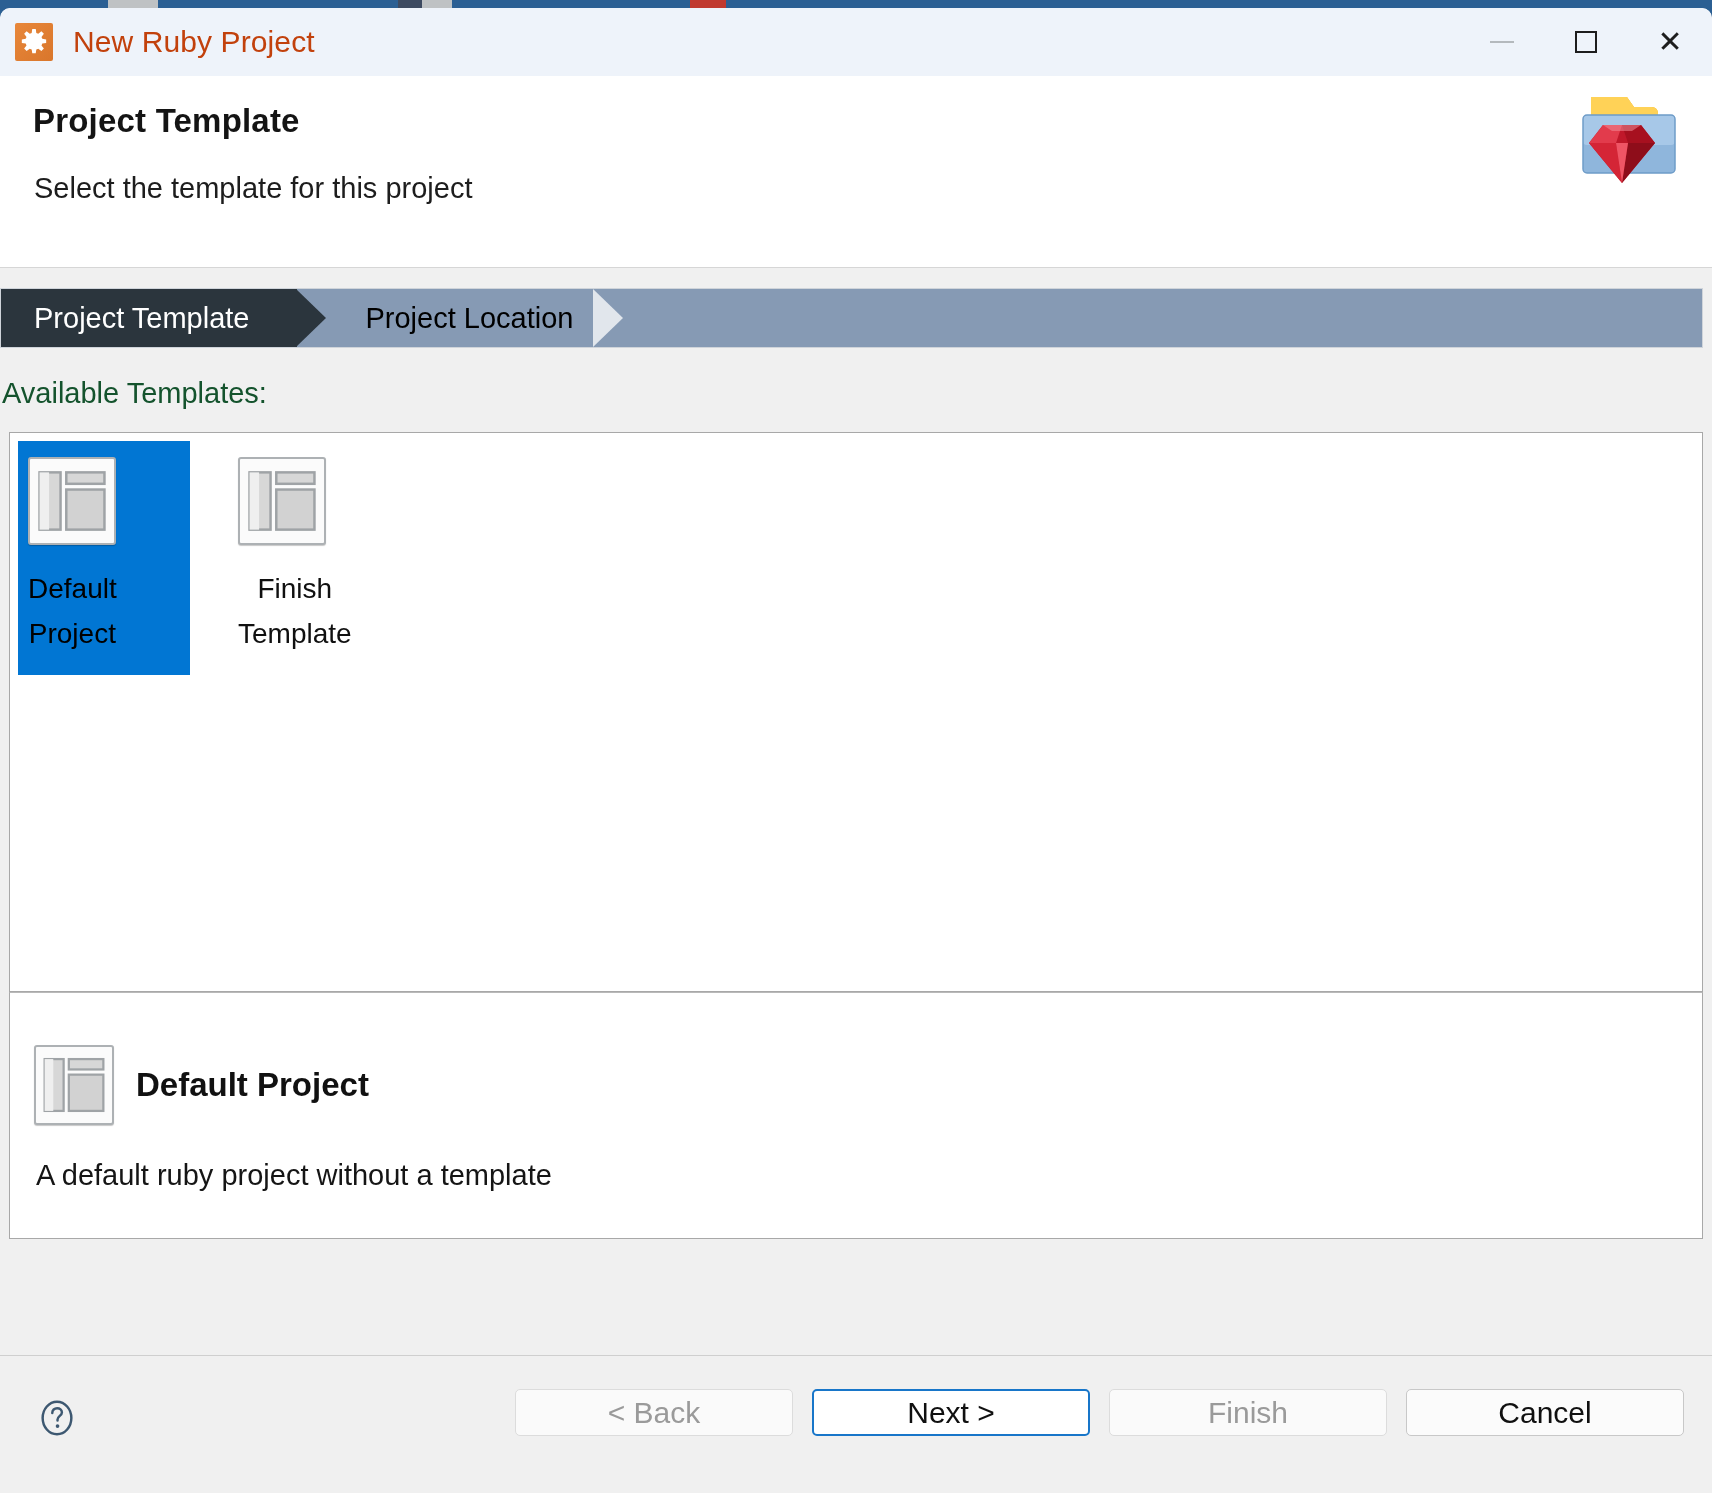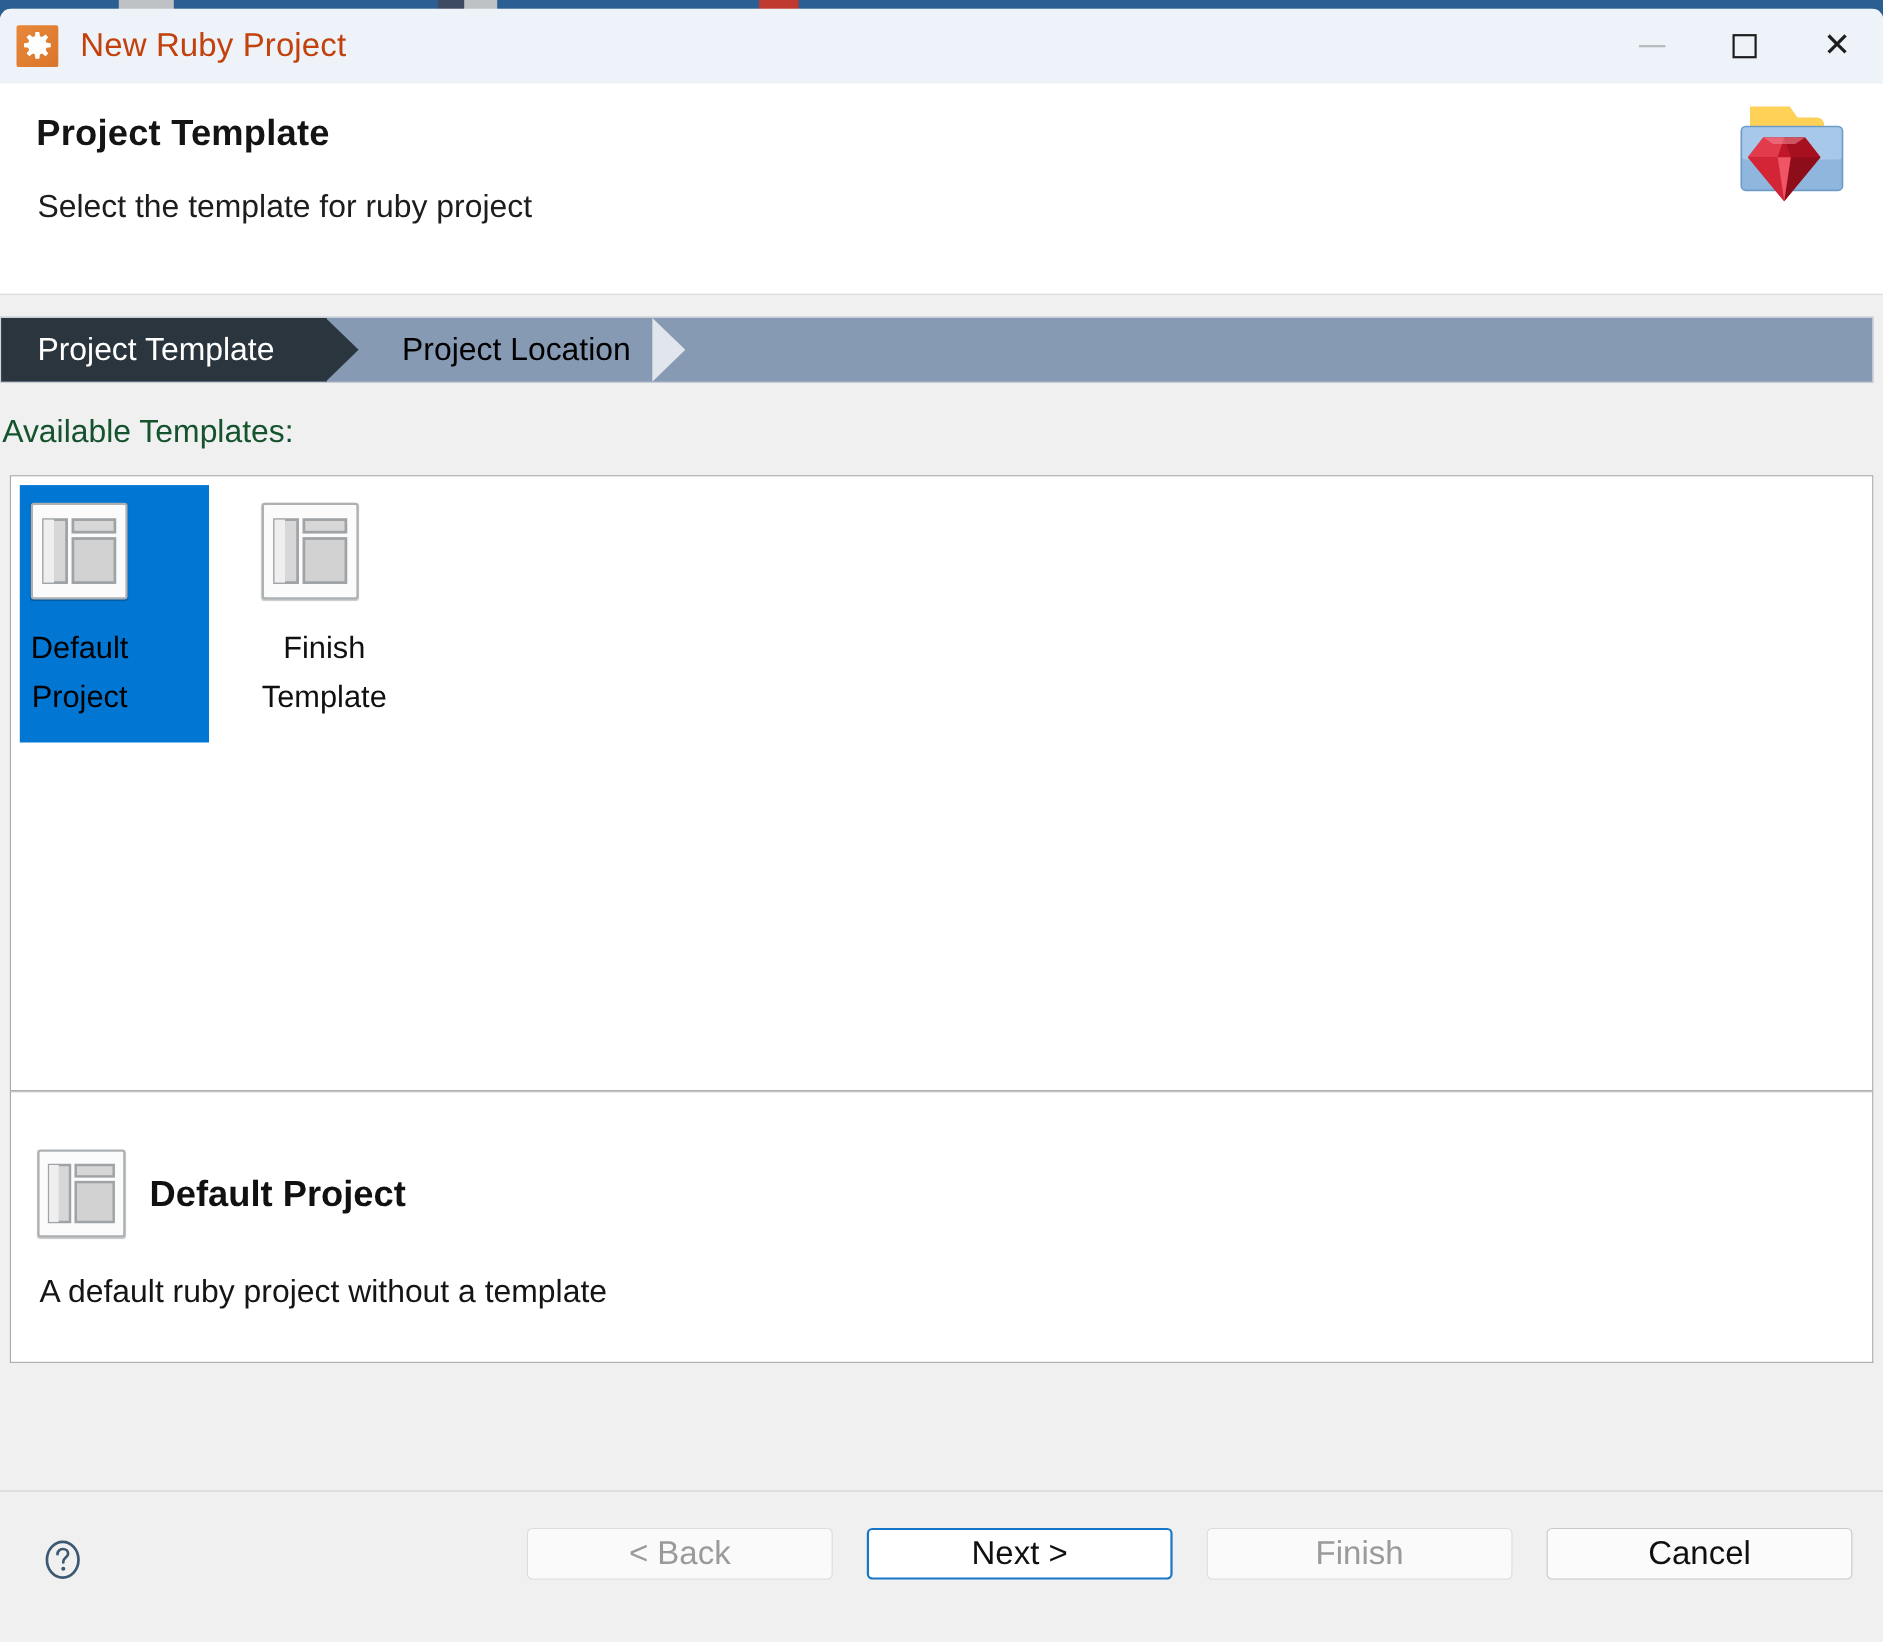--- a/index.html
+++ b/index.html
@@ -214,21 +214,20 @@
     height: 47px;
     min-width: 278px;
     background: #fbfbfb;
     border: 1px solid #c8c8c8;
     border-radius: 5px;
     font-family: "Liberation Sans", sans-serif;
     font-size: 30px;
     color: #101010;
     display: flex; align-items: center; justify-content: center;
     cursor: default;
-    margin-left: 12px;
   }
   .btn.disabled { color: #9a9a9a; border-color: #dcdcdc; background: #fafafa; }
   .btn.focused { border: 2px solid #1876c9; background: #ffffff; }
 </style>
 </head>
 <body>
 
 <div id="bg-strip">
   <div class="bg-chip gray" style="left:108px;width:50px;"></div>
   <div class="bg-chip dark" style="left:398px;width:24px;"></div>
@@ -254,21 +253,21 @@
         <span class="max-glyph"></span>
       </div>
       <div class="win-btn">
         <span class="close-glyph">✕</span>
       </div>
     </div>
   </div>
 
   <div id="header">
     <div id="header-title">Project Template</div>
-    <div id="header-sub">Select the template for ruby project</div>
+    <div id="header-sub">Select the template for this project</div>
     <div id="ruby-folder-icon">
       <svg width="118" height="110" viewBox="0 0 118 110" aria-hidden="true">
 
         <path d="M22 16 h36 l7 10 h18 a6 6 0 0 1 6 6 v10 H22 z" fill="#f0b429"></path>
         <path d="M22 16 h36 l7 10 h18 a6 6 0 0 1 6 6 v4 H22 z" fill="#ffd257"></path>
 
         <rect x="14" y="34" width="92" height="58" rx="4" fill="#8fb6dc"></rect>
         <rect x="14" y="34" width="92" height="30" rx="4" fill="#a7c8e8"></rect>
         <rect x="14" y="34" width="92" height="58" rx="4" fill="none" stroke="#6e9cc8" stroke-width="1.5"></rect>
 

